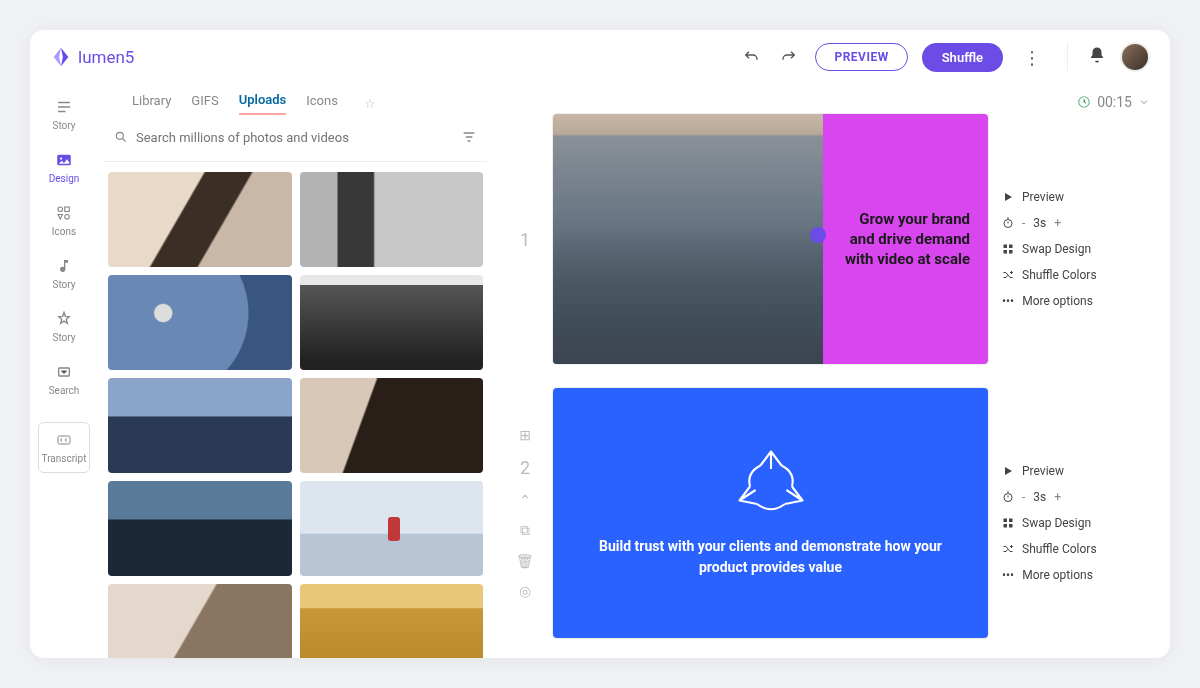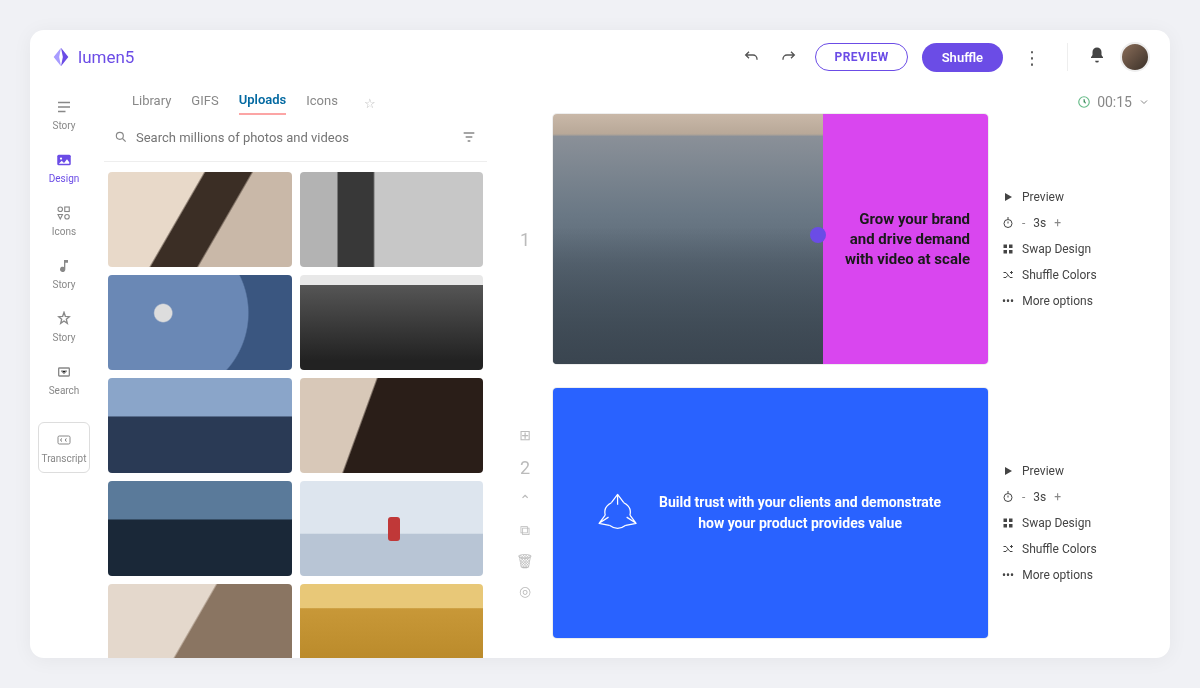--- a/index.html
+++ b/index.html
@@ -63,21 +63,21 @@
 .slide-idx { width: 28px; text-align: center; color: #bbb; font-size: 18px; display: flex; flex-direction: column; align-items: center; gap: 14px; }
 .mini-icon { color: #bbb; cursor:pointer; font-size: 14px; }
 .slide { width: 435px; height: 250px; border-radius: 4px; overflow: hidden; box-shadow: 0 0 0 1px #eee; position: relative; flex-shrink:0; }
 
 .slide1 { display: flex; }
 .slide1 .bg { flex: 0 0 62%; background: linear-gradient(180deg,#c9b8a8 0%,#b8a898 8%,#8a9098 9%,#6a7885 40%,#5a6875 60%,#4a5862 100%); position:relative; }
 .slide1 .bg::before{content:'';position:absolute;inset:auto 0 0 0;height:55%;background:linear-gradient(180deg,transparent 0%,#3a4550 100%);}
 .slide1 .txt { flex: 1; background: #d946ef; padding: 24px 18px; display: flex; align-items: center; font-weight: 700; font-size: 15px; line-height: 1.35; color: #1a1a1a; text-align: right; }
 .dot { position:absolute; left: 59%; top: 45%; width: 16px; height: 16px; border-radius: 50%; background: #6b4ce6; }
 
-.slide2 { background: #2962ff; display: flex; align-items: center; justify-content: center; color: #fff; padding: 20px 44px; gap: 18px; }
+.slide2 { background: #2962ff; display: flex; flex-direction: column; align-items: center; justify-content: center; color: #fff; padding: 20px 44px; gap: 18px; }
 .slide2 svg { width: 70px; height: 70px; }
 .slide2 .cap { font-weight: 700; font-size: 14px; text-align: center; line-height: 1.5; }
 
 .slide-menu { width: 120px; display: flex; flex-direction: column; gap: 12px; font-size: 12px; color: #444; padding-top: 20px; }
 .slide-menu .row { display: flex; align-items: center; gap: 8px; cursor: pointer; }
 .slide-menu .dur { display:flex; align-items:center; gap:8px; }
 .slide-menu .pm { cursor:pointer; color:#888; }
 
 </style>
 </head>

